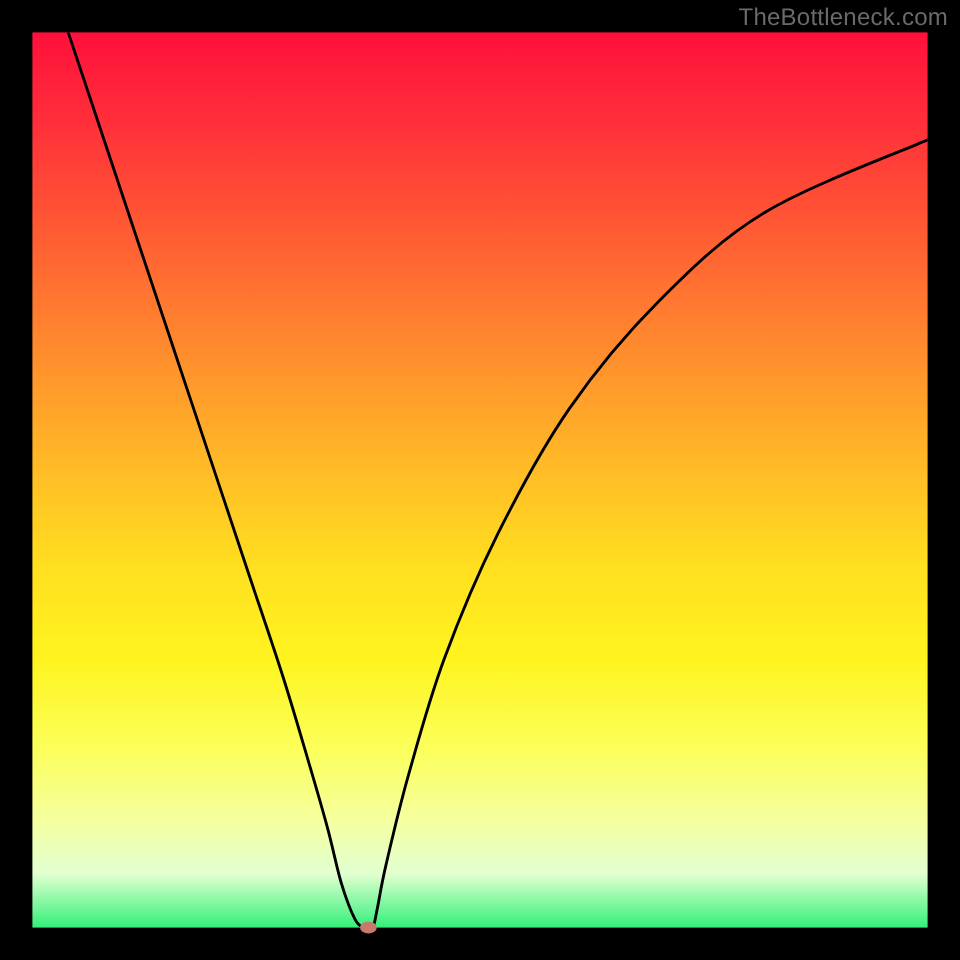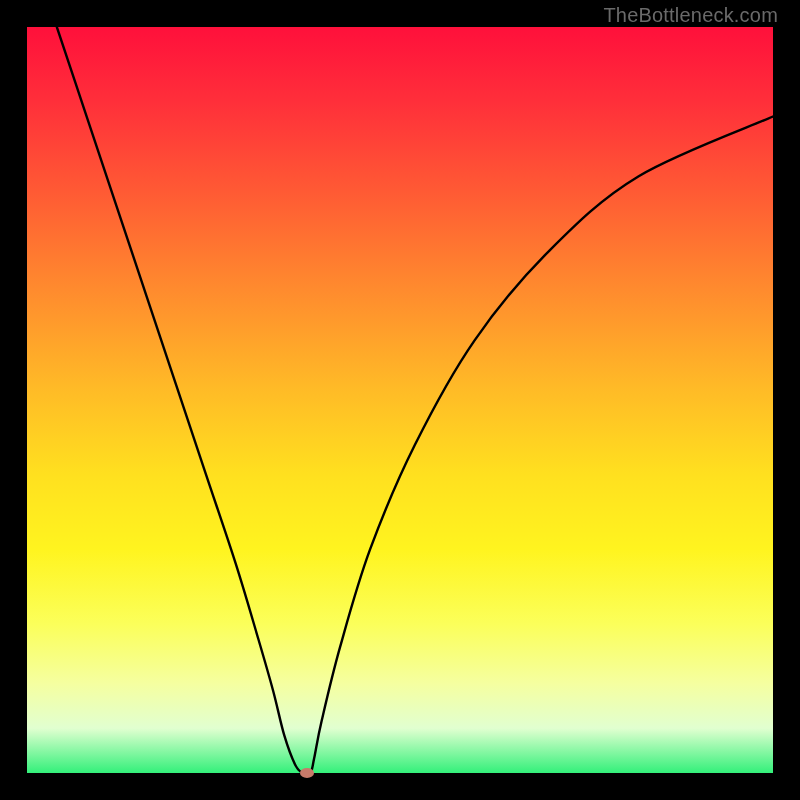--- a/index.html
+++ b/index.html
@@ -39,21 +39,21 @@
     position: absolute;
     width: 14px;
     height: 10px;
     border-radius: 50%;
     background: #c77a6a;
     transform: translate(-50%, -50%);
   }
   .watermark {
     position: absolute;
     top: 4px;
-    right: 22px;
+    right: 10px;
     font-family: Arial, Helvetica, sans-serif;
     font-size: 20px;
     color: #6a6a6a;
     letter-spacing: 0.2px;
   }
 </style>
 </head>
 <body>
 
 <div class="frame">

